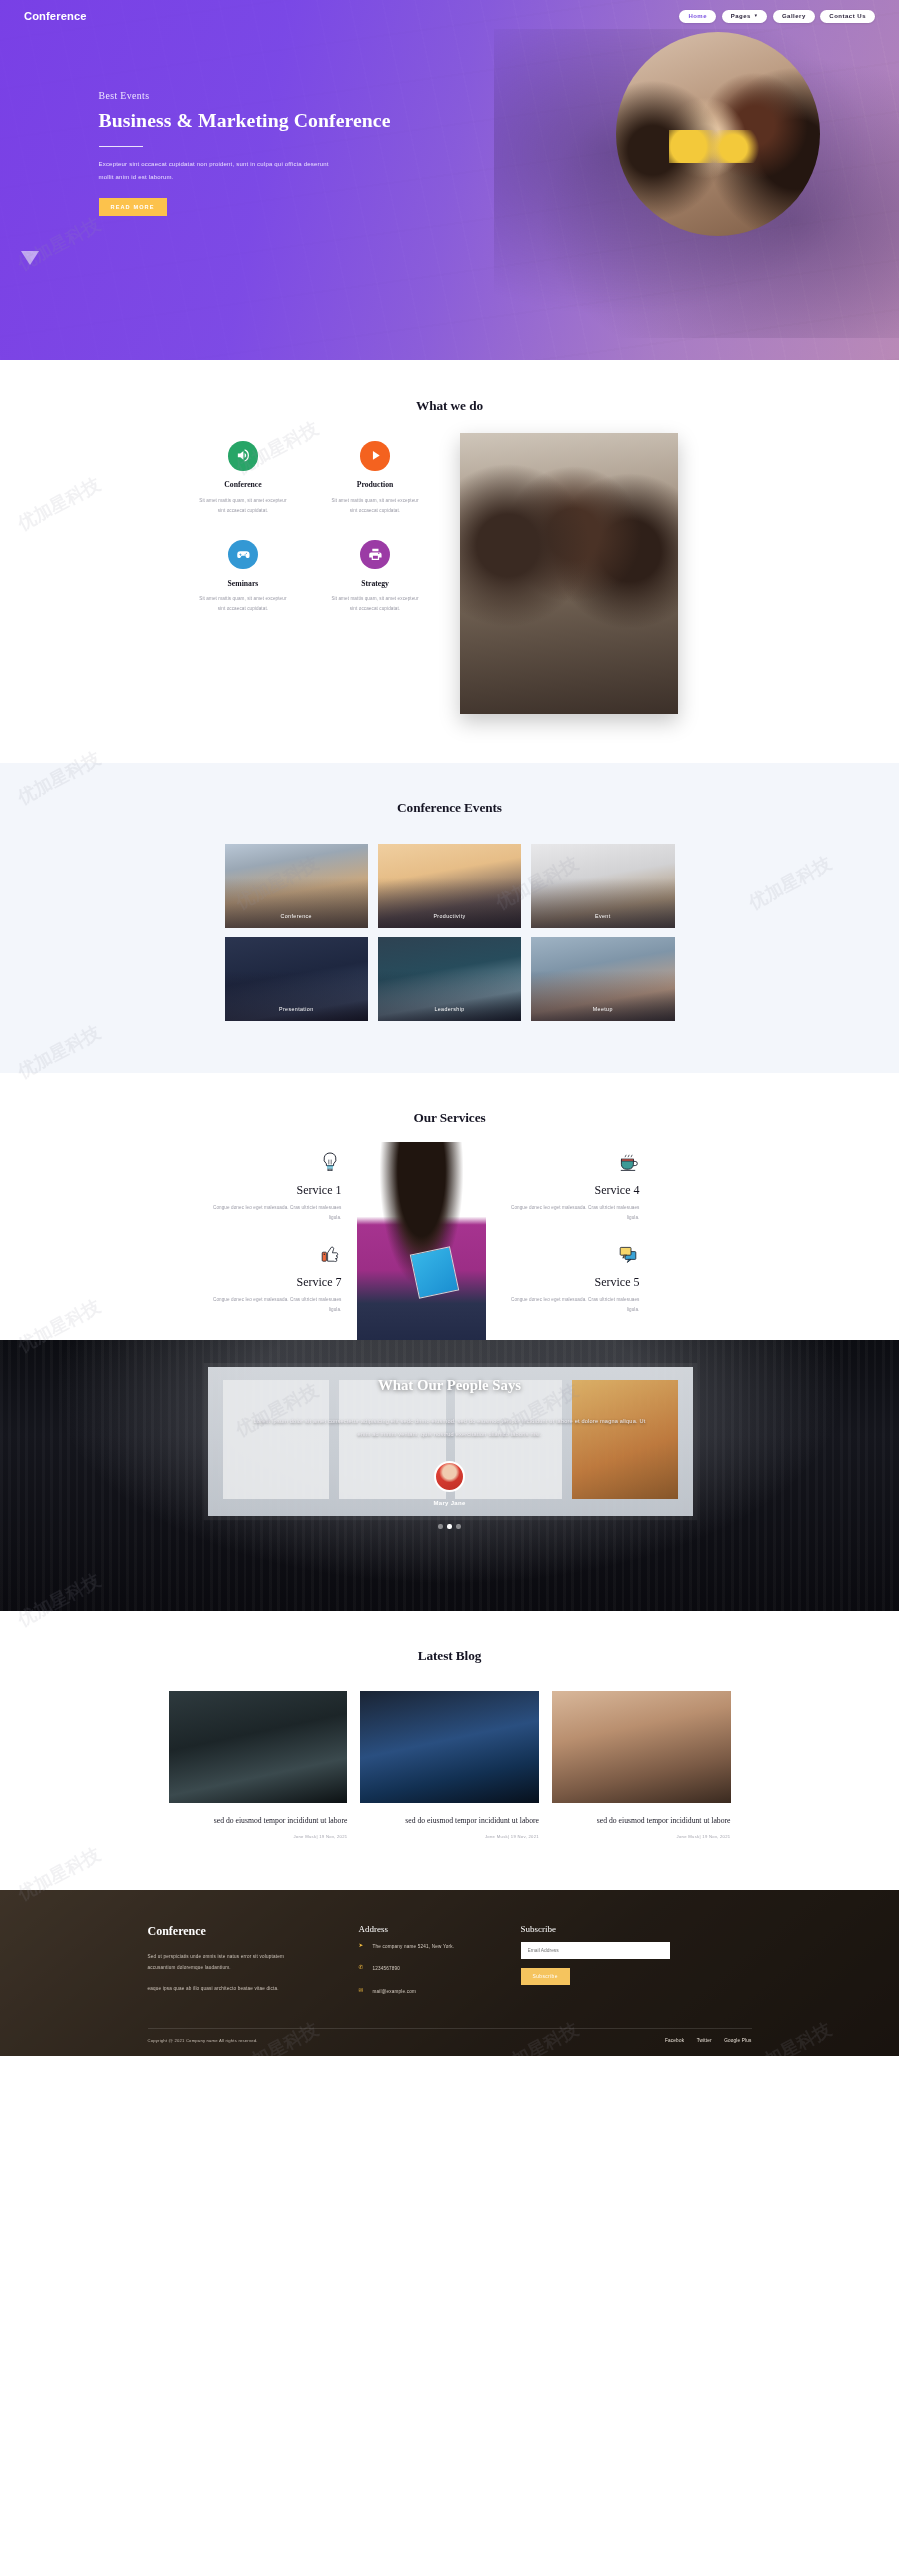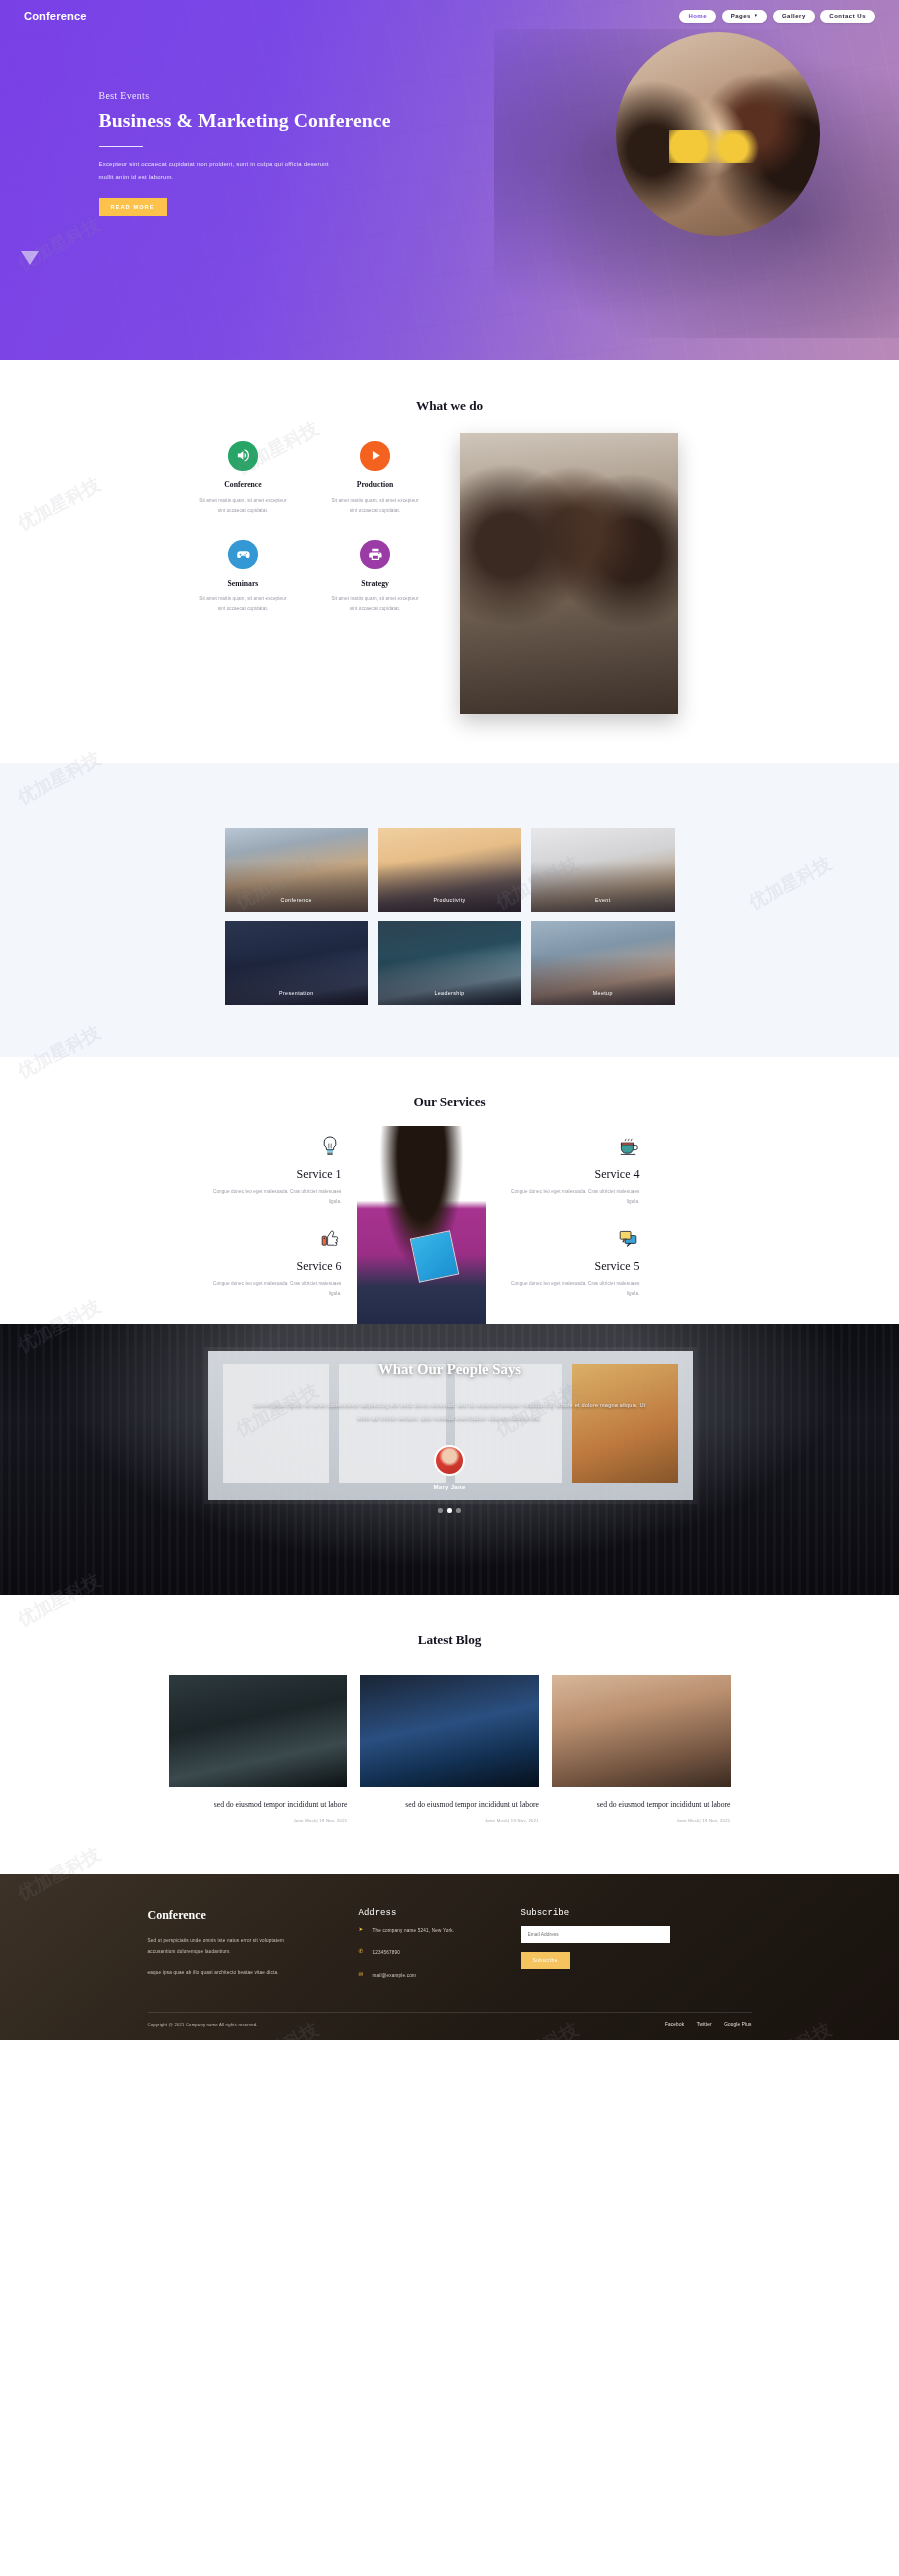--- a/index.html
+++ b/index.html
@@ -143,21 +143,21 @@
   .bl-meta{margin-top:7px;font-size:4.2px;color:#a4a4ae;letter-spacing:0.3px;}
 
   .footer{position:relative;width:899px;min-height:162px;overflow:hidden;
      background:linear-gradient(140deg,#6b5a48 0%,#4a3d30 30%,#2c241d 62%,#1b1511 100%);}
   .footer:before{content:"";position:absolute;inset:0;background:rgba(24,18,12,.55);}
   .f-inner{position:relative;z-index:3;width:604px;margin:0 auto;padding:34px 0 18px;display:flex;}
   .f-col1{width:211px;}
   .f-col2{width:162px;}
   .f-col3{width:211px;}
   .f-brand{font-family:"Liberation Serif",serif;font-weight:bold;font-size:12px;color:#fff;margin-bottom:12.6px;}
-  .f-head{font-family:Liberation Mono, monospace;font-size:9px;color:#fff;margin-bottom:8px;}
+  .f-head{font-family:Liberation Serif, serif;font-size:9px;color:#fff;margin-bottom:8px;}
   .f-text{font-size:4.6px;color:#cdc4ba;line-height:2.4;letter-spacing:0.2px;max-width:149px;}
   .f-text + .f-text{margin-top:9.8px;}
   .f-row{display:flex;gap:6.3px;align-items:flex-start;margin-bottom:12.6px;}
   .f-ico{color:#f0b93f;font-size:5.6px;line-height:1.4;width:7.7px;flex:none;}
   .f-val{font-size:4.6px;color:#d6cdc3;line-height:2.2;letter-spacing:0.2px;}
   .f-input{width:149px;height:17px;background:#fff;border:0;padding:0 7px;font-size:4.9px;color:#8a8a92;
       font-family:"Liberation Sans",sans-serif;}
   .f-sub{margin-top:9.8px;background:#f5c45e;border:0;color:#fff;font-size:4.9px;letter-spacing:0.4px;
       padding:5.6px 12px;cursor:pointer;}
   .f-bar{position:relative;z-index:3;border-top:0.7px solid rgba(255,255,255,.12);
@@ -255,20 +255,21 @@
           <div class="wwd-name">Strategy</div>
           <div class="wwd-desc">Sit amet mattis quam, sit amet excepteur sint occaecat cupidatat.</div>
         </div>
 
       </div>
       <div class="wwd-photo"></div>
     </div>
   </section>
 
   <section class="section tint events">
+    <h2 class="sec-title">Conference Events</h2>
     <div class="ev-grid">
       <div class="ev-card ev1">
           <div class="ov"></div>
         <div class="cap">Conference</div>
         </div>
       <div class="ev-card ev2">
           <div class="ov"></div>
         <div class="cap">Productivity</div>
         </div>
       <div class="ev-card ev3">
@@ -305,21 +306,21 @@
           </svg>
           <div class="sv-name">Service 1</div>
           <div class="sv-desc">Congue donec leo eget malesuada. Cras ultriciet malesuaes ligula.</div>
         </div>
         <div class="sv-item">
           <svg class="sv-ico" viewBox="0 0 40 40">
             <rect x="7" y="17" width="7" height="15" rx="1.5" fill="#ef6a3c" stroke="#1e2430" stroke-width="1.4"></rect>
             <circle cx="10.5" cy="20.5" r="1.2" fill="#1e2430"></circle>
             <path d="M16 32V18l6-9a2.6 2.6 0 014 3l-2 6h7a2.6 2.6 0 010 5h-1a2.4 2.4 0 010 4.8h-1a2.4 2.4 0 010 4.8h-1A2.4 2.4 0 0127 32z" fill="#fff" stroke="#1e2430" stroke-width="1.4"></path>
           </svg>
-          <div class="sv-name">Service 6</div>
+          <div class="sv-name">Service 7</div>
           <div class="sv-desc">Congue donec leo eget malesuada. Cras ultriciet malesuaes ligula.</div>
         </div>
       </div>
 
       <div class="sv-mid">
         <div class="sv-person">
           <div class="tablet"></div>
         </div>
       </div>
 

